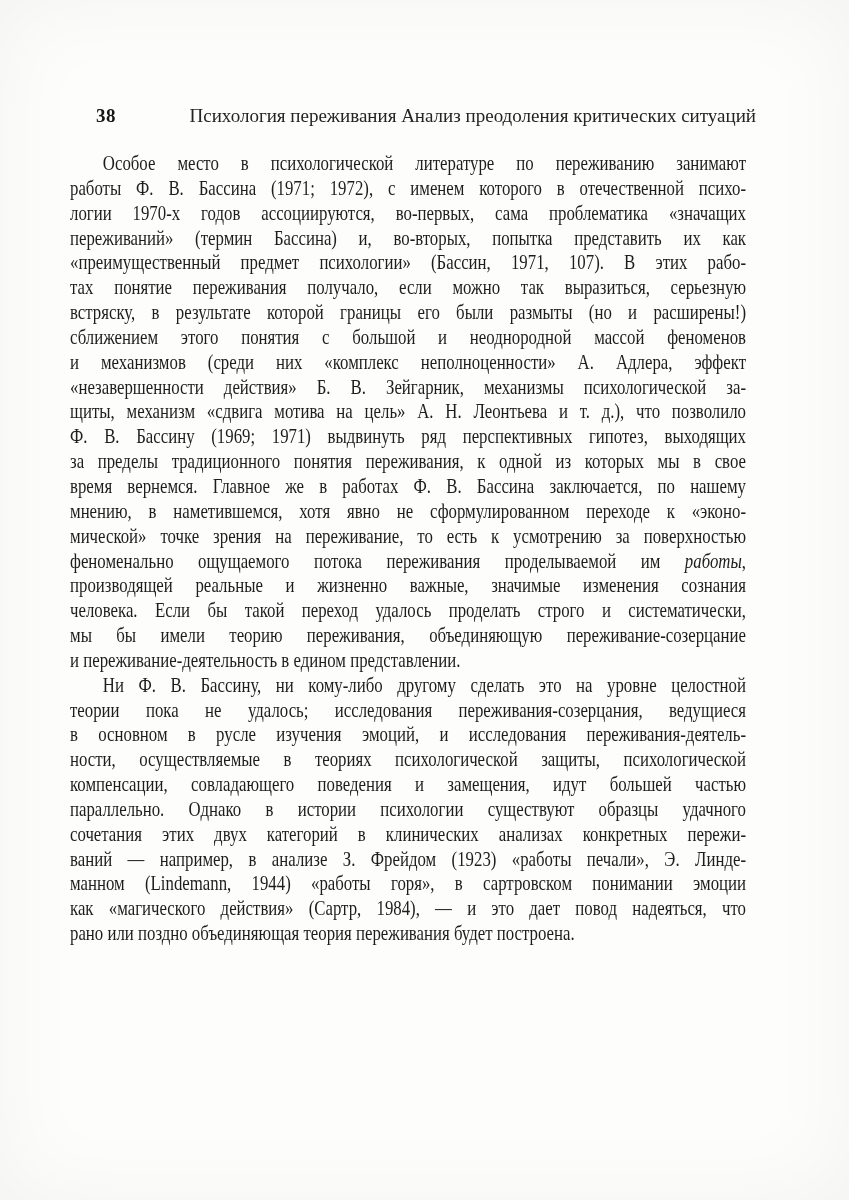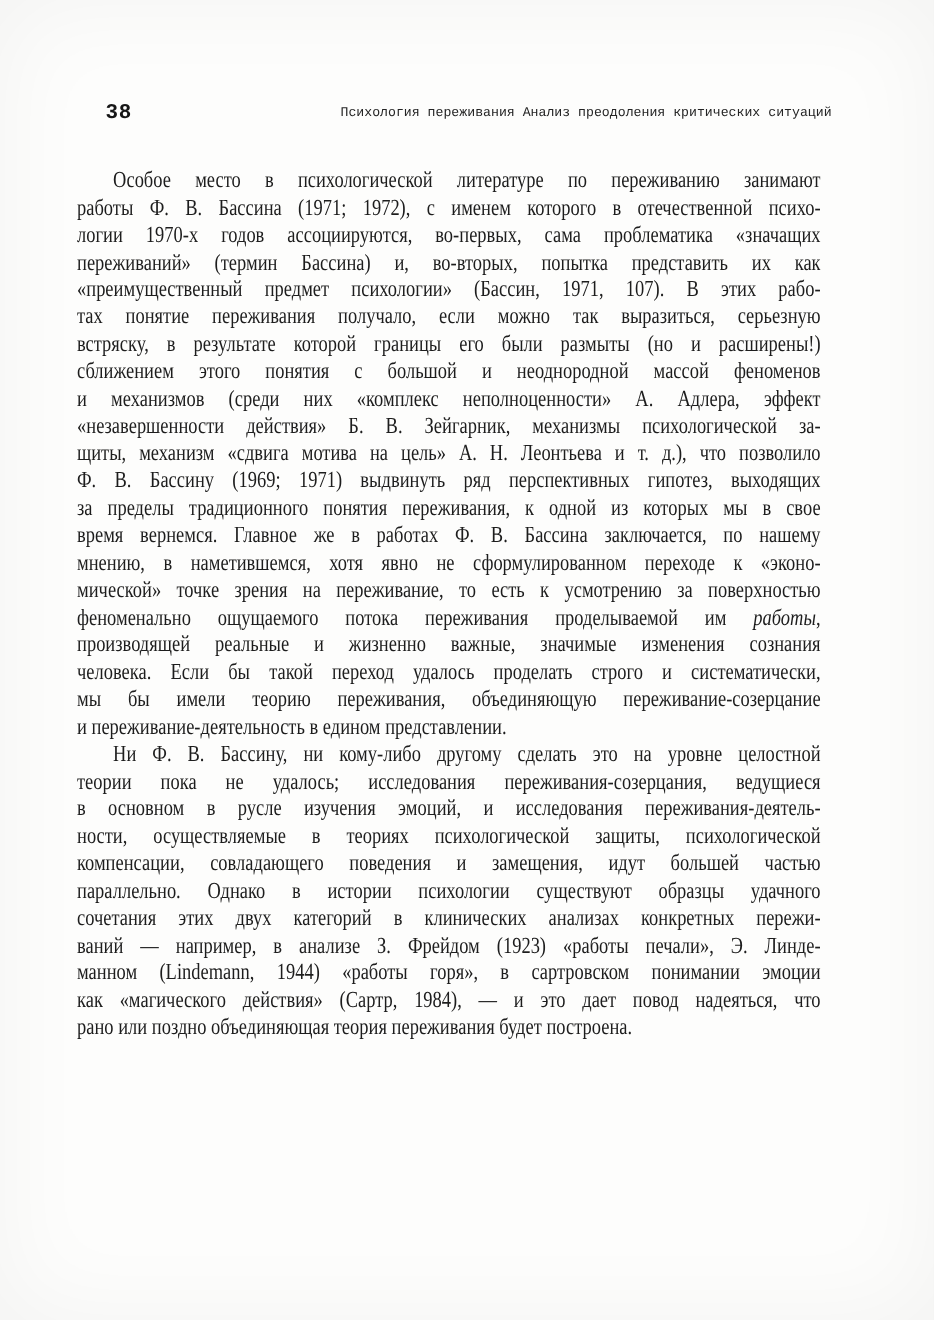--- a/index.html
+++ b/index.html
@@ -15,35 +15,35 @@
     overflow: hidden;
   }
   .page::after {
     content: "";
     position: absolute; inset: 0;
     box-shadow: inset 0 0 90px rgba(0,0,0,0.045);
     pointer-events: none;
   }
   .running-header {
     position: absolute;
-    top: 91px; left: 87px; width: 669px;
+    top: 105px; left: 87px; width: 669px;
     display: flex;
     justify-content: space-between;
-    align-items: center;
-    font-family: Liberation Mono, monospace;
+    align-items: flex-start;
+    font-family: Liberation Serif, serif;
   }
   .page-number {
     font-size: 19px;
     font-weight: 700;
     color: #161616;
     letter-spacing: 0.5px;
     margin-left: 9px;
   }
   .running-title {
-    font-size: 12px;
+    font-size: 19px;
     color: #242424;
     text-align: right;
   }
   .body-text {
     position: absolute;
     top: 151px; left: 70px; width: 676px;
   }
   .scale-wrap {
     width: 845px;
     transform: scaleX(0.8);

